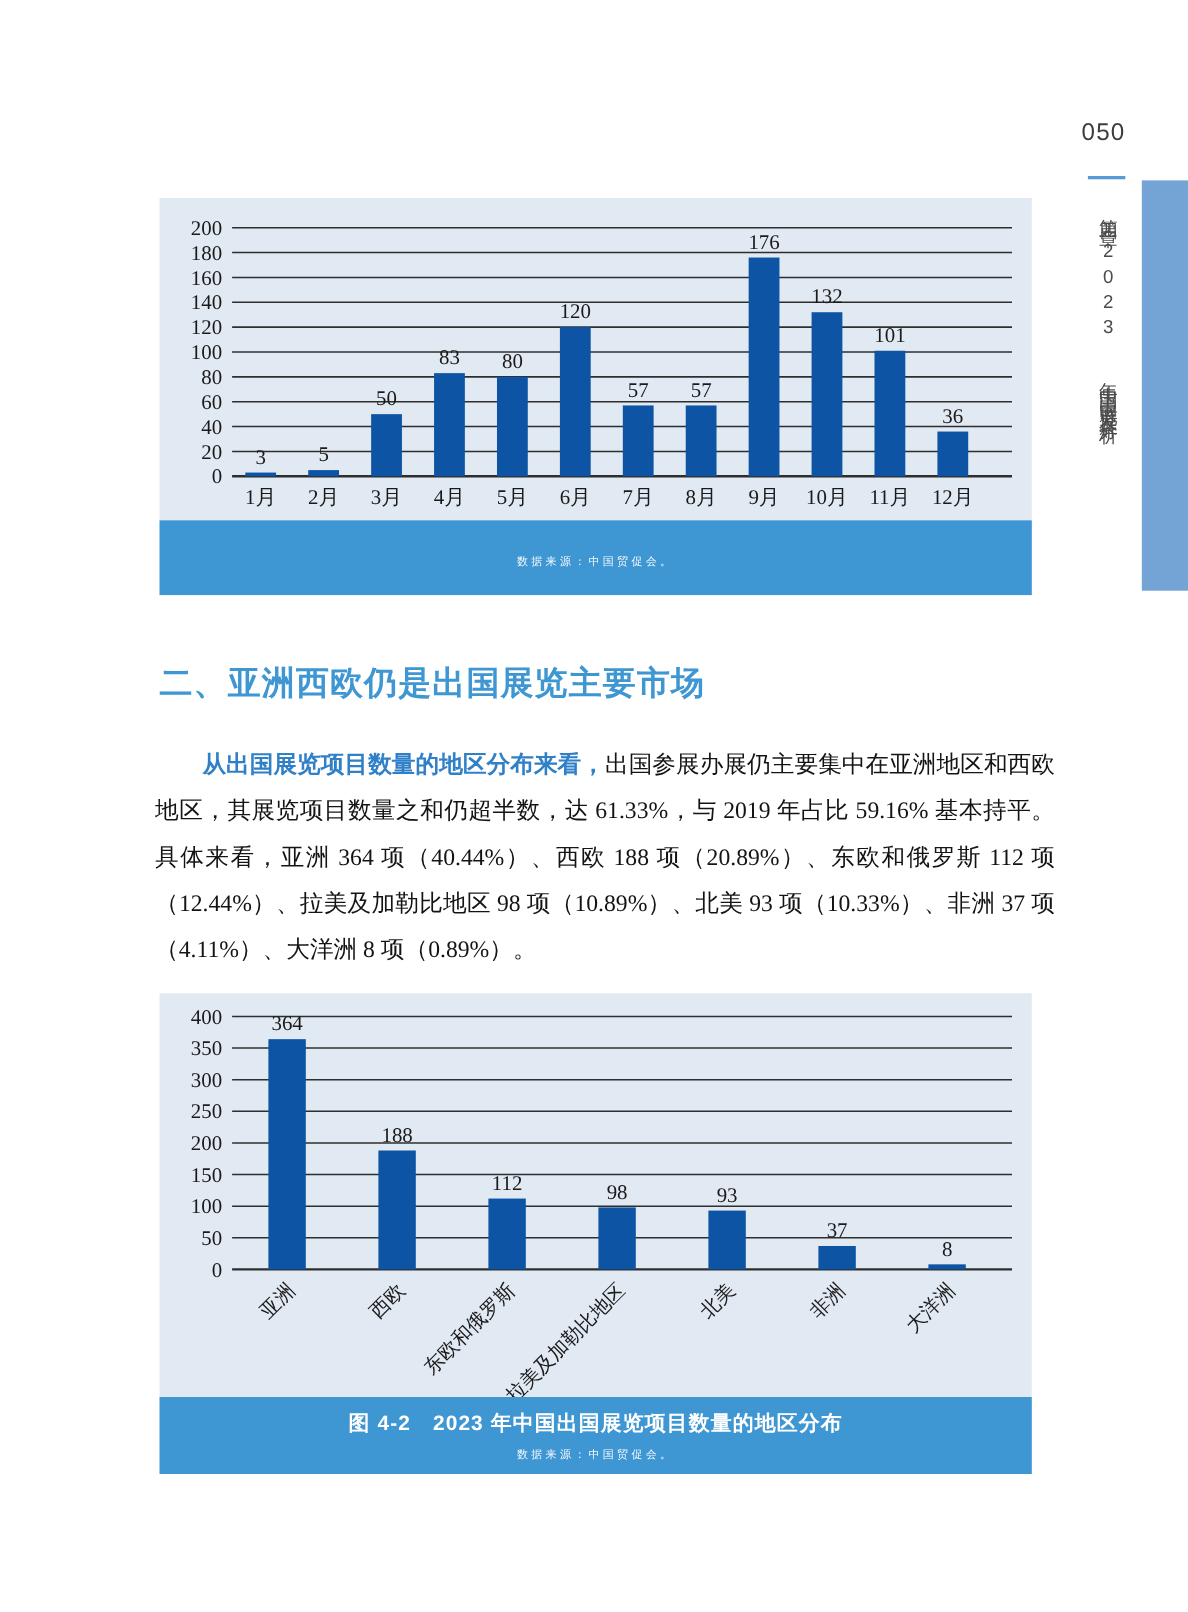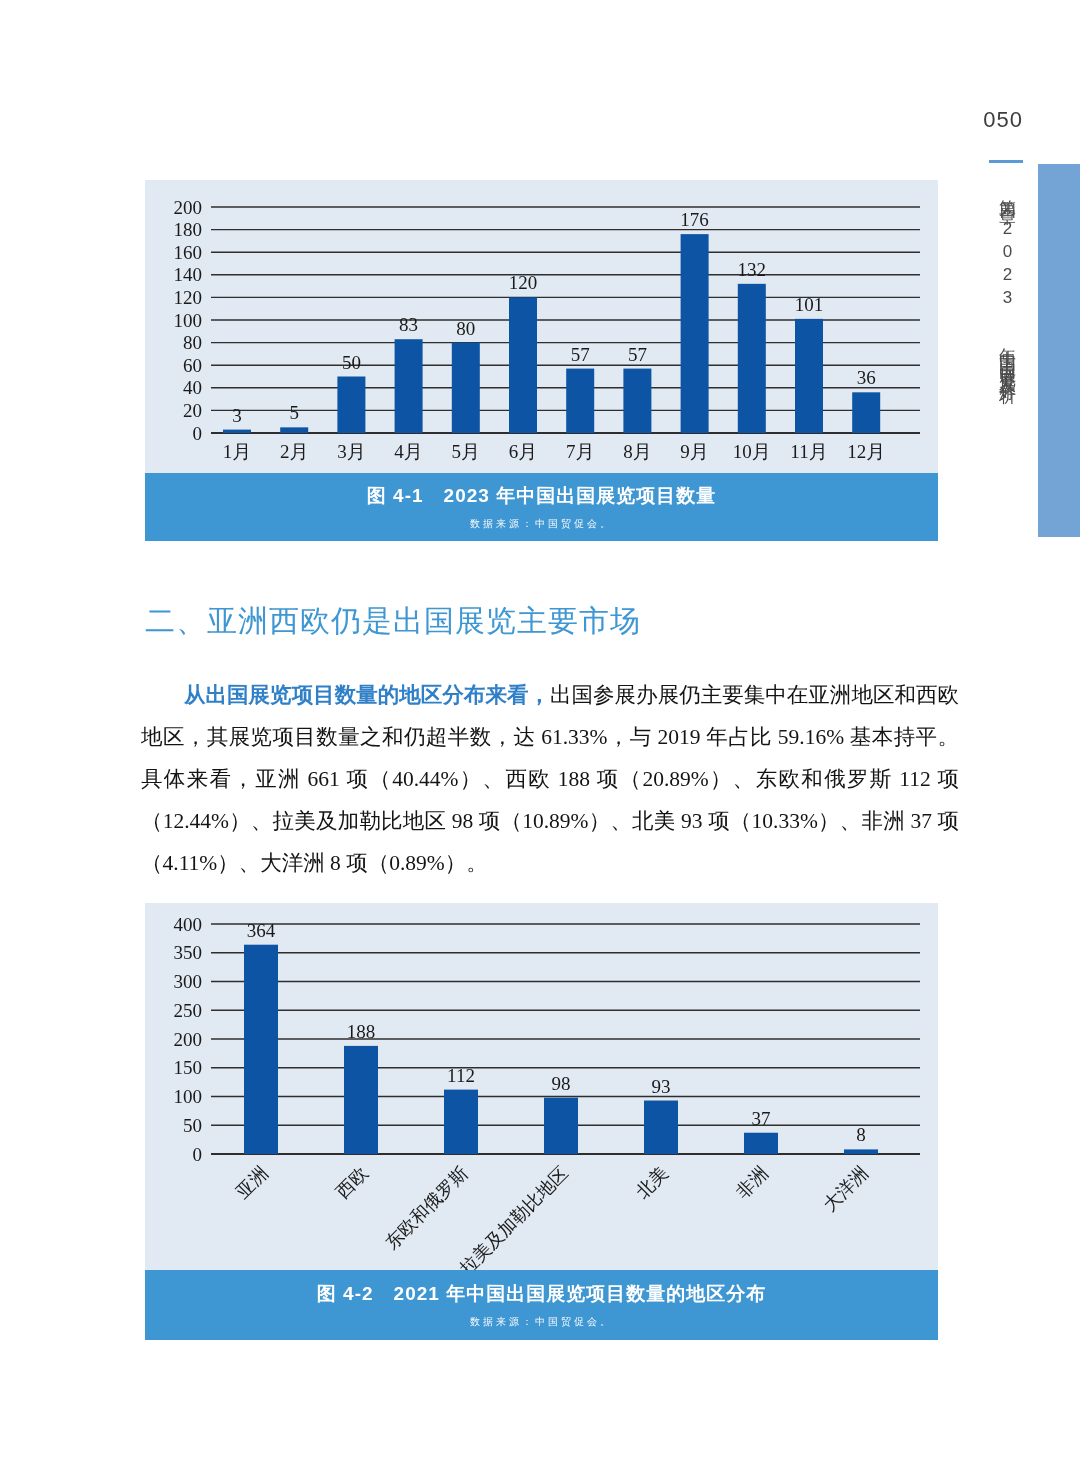--- a/index.html
+++ b/index.html
@@ -37,21 +37,21 @@
   #fig2 .caption-band{height:70px;}
   .caption-title{
     font-family:"Liberation Sans","DejaVu Sans",sans-serif;
     font-size:19px;font-weight:600;letter-spacing:1px;
   }
   .caption-source{margin-top:8px;font-size:10px;letter-spacing:3px;opacity:.95;}
   
   .heading{
     position:absolute;left:145px;top:601px;
     font-family:"Liberation Sans","DejaVu Sans",sans-serif;
-    font-size:30px;font-weight:normal;color:#3e96d3;letter-spacing:1px;
+    font-size:30px;font-weight:bold;color:#3e96d3;letter-spacing:1px;
   }
   .para{
     position:absolute;left:141px;top:674px;width:818px;
     font-size:21.5px;line-height:42px;text-align:justify;text-indent:2em;color:#141414;
   }
   .para .lead{
     color:#3080c8;font-weight:bold;
     font-family:Liberation Serif, serif;
   }
 </style>
@@ -122,28 +122,27 @@
           <text x="606.8000000000001" y="278" text-anchor="middle" font-size="19" fill="#1a1a1a">10月</text>
           <rect x="650" y="138.87" width="28" height="114.13" fill="#0d55a4"></rect>
           <text x="664" y="130.87" text-anchor="middle" font-size="19" fill="#1a1a1a">101</text>
           <text x="664" y="278" text-anchor="middle" font-size="19" fill="#1a1a1a">11月</text>
           <rect x="707.2" y="212.32" width="28" height="40.67999999999999" fill="#0d55a4"></rect>
           <text x="721.2" y="204.32" text-anchor="middle" font-size="19" fill="#1a1a1a">36</text>
           <text x="721.2" y="278" text-anchor="middle" font-size="19" fill="#1a1a1a">12月</text>
         </svg>
     </div>
     <figcaption class="caption-band">
-      <div class="caption-title">图 4-1　2023 年中国出国展览项目数量</div>
       <div class="caption-source">数据来源：中国贸促会。</div>
     </figcaption>
   </figure>
 
   <h2 class="heading" style="margin:0">二、亚洲西欧仍是出国展览主要市场</h2>
 
-  <p class="para" style="margin:0"><span class="lead">从出国展览项目数量的地区分布来看，</span><span>出国参展办展仍主要集中在亚洲地区和西欧地区，其展览项目数量之和仍超半数，达 61.33%，与 2019 年占比 59.16% 基本持平。具体来看，亚洲 661 项（40.44%）、西欧 188 项（20.89%）、东欧和俄罗斯 112 项（12.44%）、拉美及加勒比地区 98 项（10.89%）、北美 93 项（10.33%）、非洲 37 项（4.11%）、大洋洲 8 项（0.89%）。</span></p>
+  <p class="para" style="margin:0"><span class="lead">从出国展览项目数量的地区分布来看，</span><span>出国参展办展仍主要集中在亚洲地区和西欧地区，其展览项目数量之和仍超半数，达 61.33%，与 2019 年占比 59.16% 基本持平。具体来看，亚洲 364 项（40.44%）、西欧 188 项（20.89%）、东欧和俄罗斯 112 项（12.44%）、拉美及加勒比地区 98 项（10.89%）、北美 93 项（10.33%）、非洲 37 项（4.11%）、大洋洲 8 项（0.89%）。</span></p>
 
   <figure class="figure" id="fig2" style="margin:0">
     <div class="panel">
       <svg width="793" height="367" viewBox="0 0 793 367" style="font-family: &quot;Liberation Serif&quot;, &quot;DejaVu Serif&quot;, serif;">
           <line x1="66" y1="251" x2="775" y2="251" stroke="#2e2e2e" stroke-width="2.2"></line>
           <text x="57" y="257.5" text-anchor="end" font-size="19" fill="#1a1a1a">0</text>
           <line x1="66" y1="222.25" x2="775" y2="222.25" stroke="#2e2e2e" stroke-width="1.4"></line>
           <text x="57" y="228.75" text-anchor="end" font-size="19" fill="#1a1a1a">50</text>
           <line x1="66" y1="193.5" x2="775" y2="193.5" stroke="#2e2e2e" stroke-width="1.4"></line>
           <text x="57" y="200" text-anchor="end" font-size="19" fill="#1a1a1a">100</text>
@@ -176,18 +175,18 @@
           <text text-anchor="end" font-size="18" fill="#1a1a1a" transform="translate(524,271) rotate(-45)">北美</text>
           <rect x="599" y="229.725" width="34" height="21.275" fill="#0d55a4"></rect>
           <text x="616" y="221.725" text-anchor="middle" font-size="19" fill="#1a1a1a">37</text>
           <text text-anchor="end" font-size="18" fill="#1a1a1a" transform="translate(624,271) rotate(-45)">非洲</text>
           <rect x="699" y="246.4" width="34" height="4.6" fill="#0d55a4"></rect>
           <text x="716" y="238.4" text-anchor="middle" font-size="19" fill="#1a1a1a">8</text>
           <text text-anchor="end" font-size="18" fill="#1a1a1a" transform="translate(724,271) rotate(-45)">大洋洲</text>
         </svg>
     </div>
     <figcaption class="caption-band">
-      <div class="caption-title">图 4-2　2021 年中国出国展览项目数量的地区分布</div>
+      <div class="caption-title">图 4-2　2023 年中国出国展览项目数量的地区分布</div>
       <div class="caption-source">数据来源：中国贸促会。</div>
     </figcaption>
   </figure>
 
 </div>
 
 </body></html>

